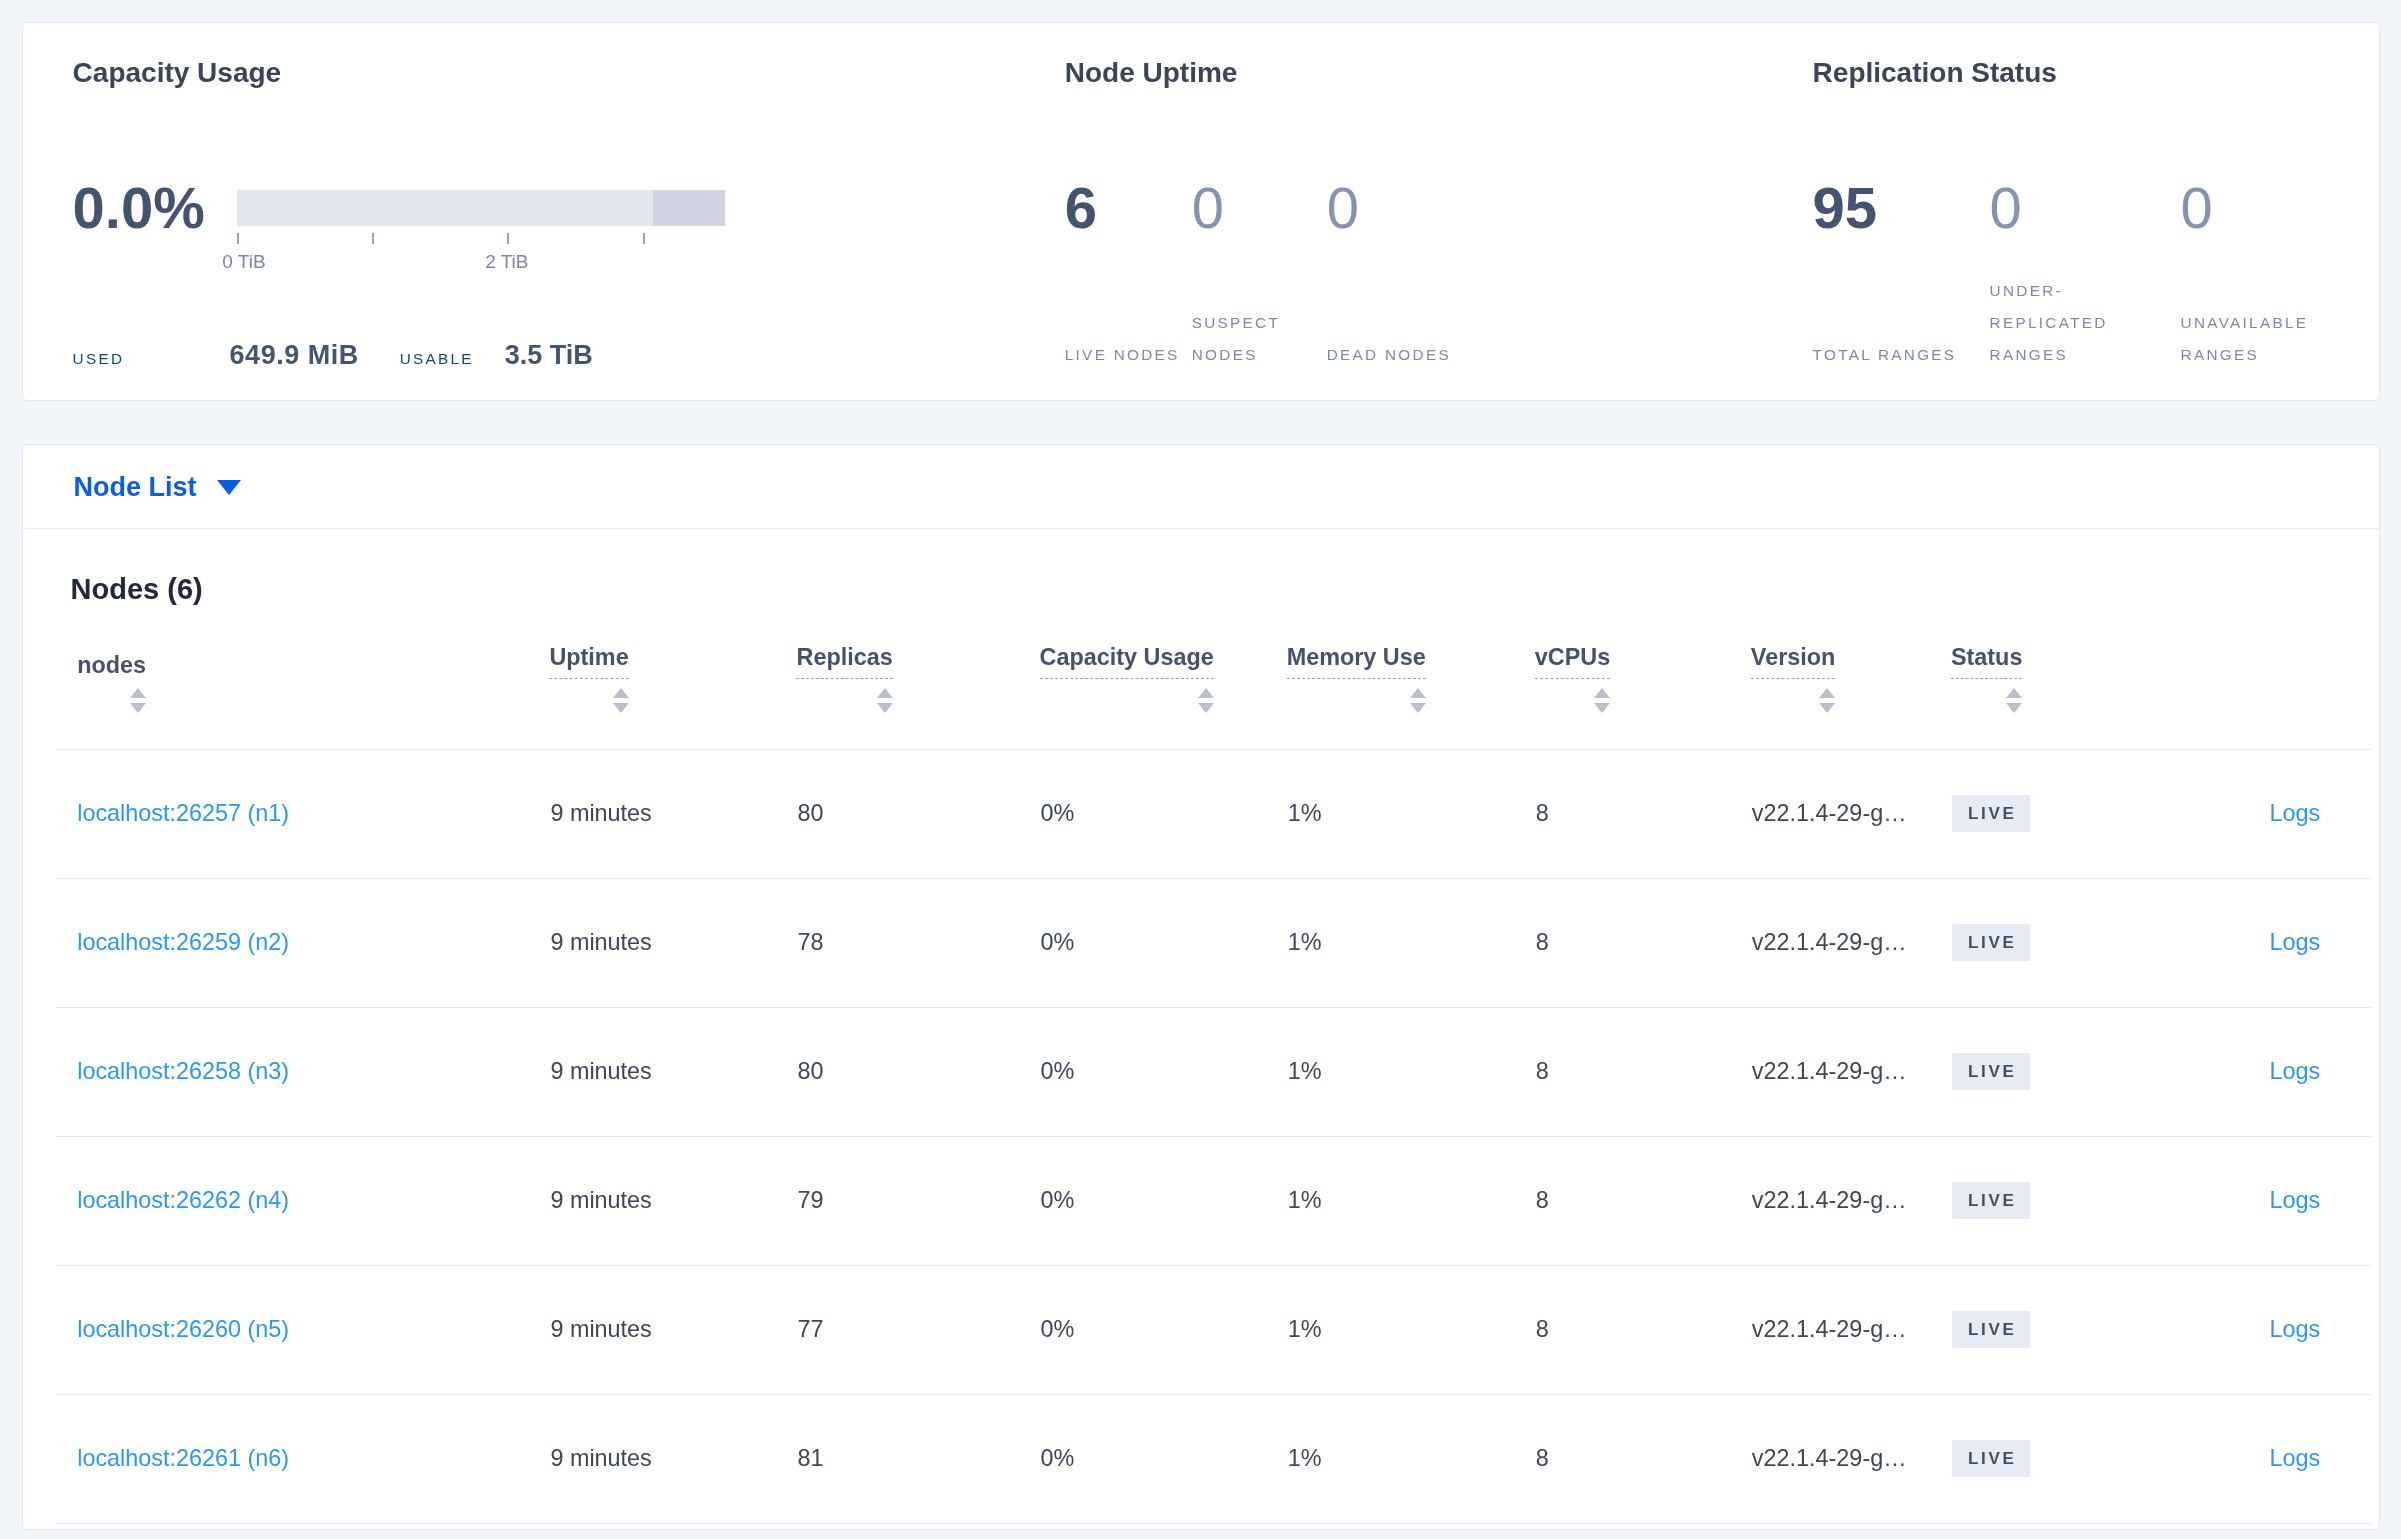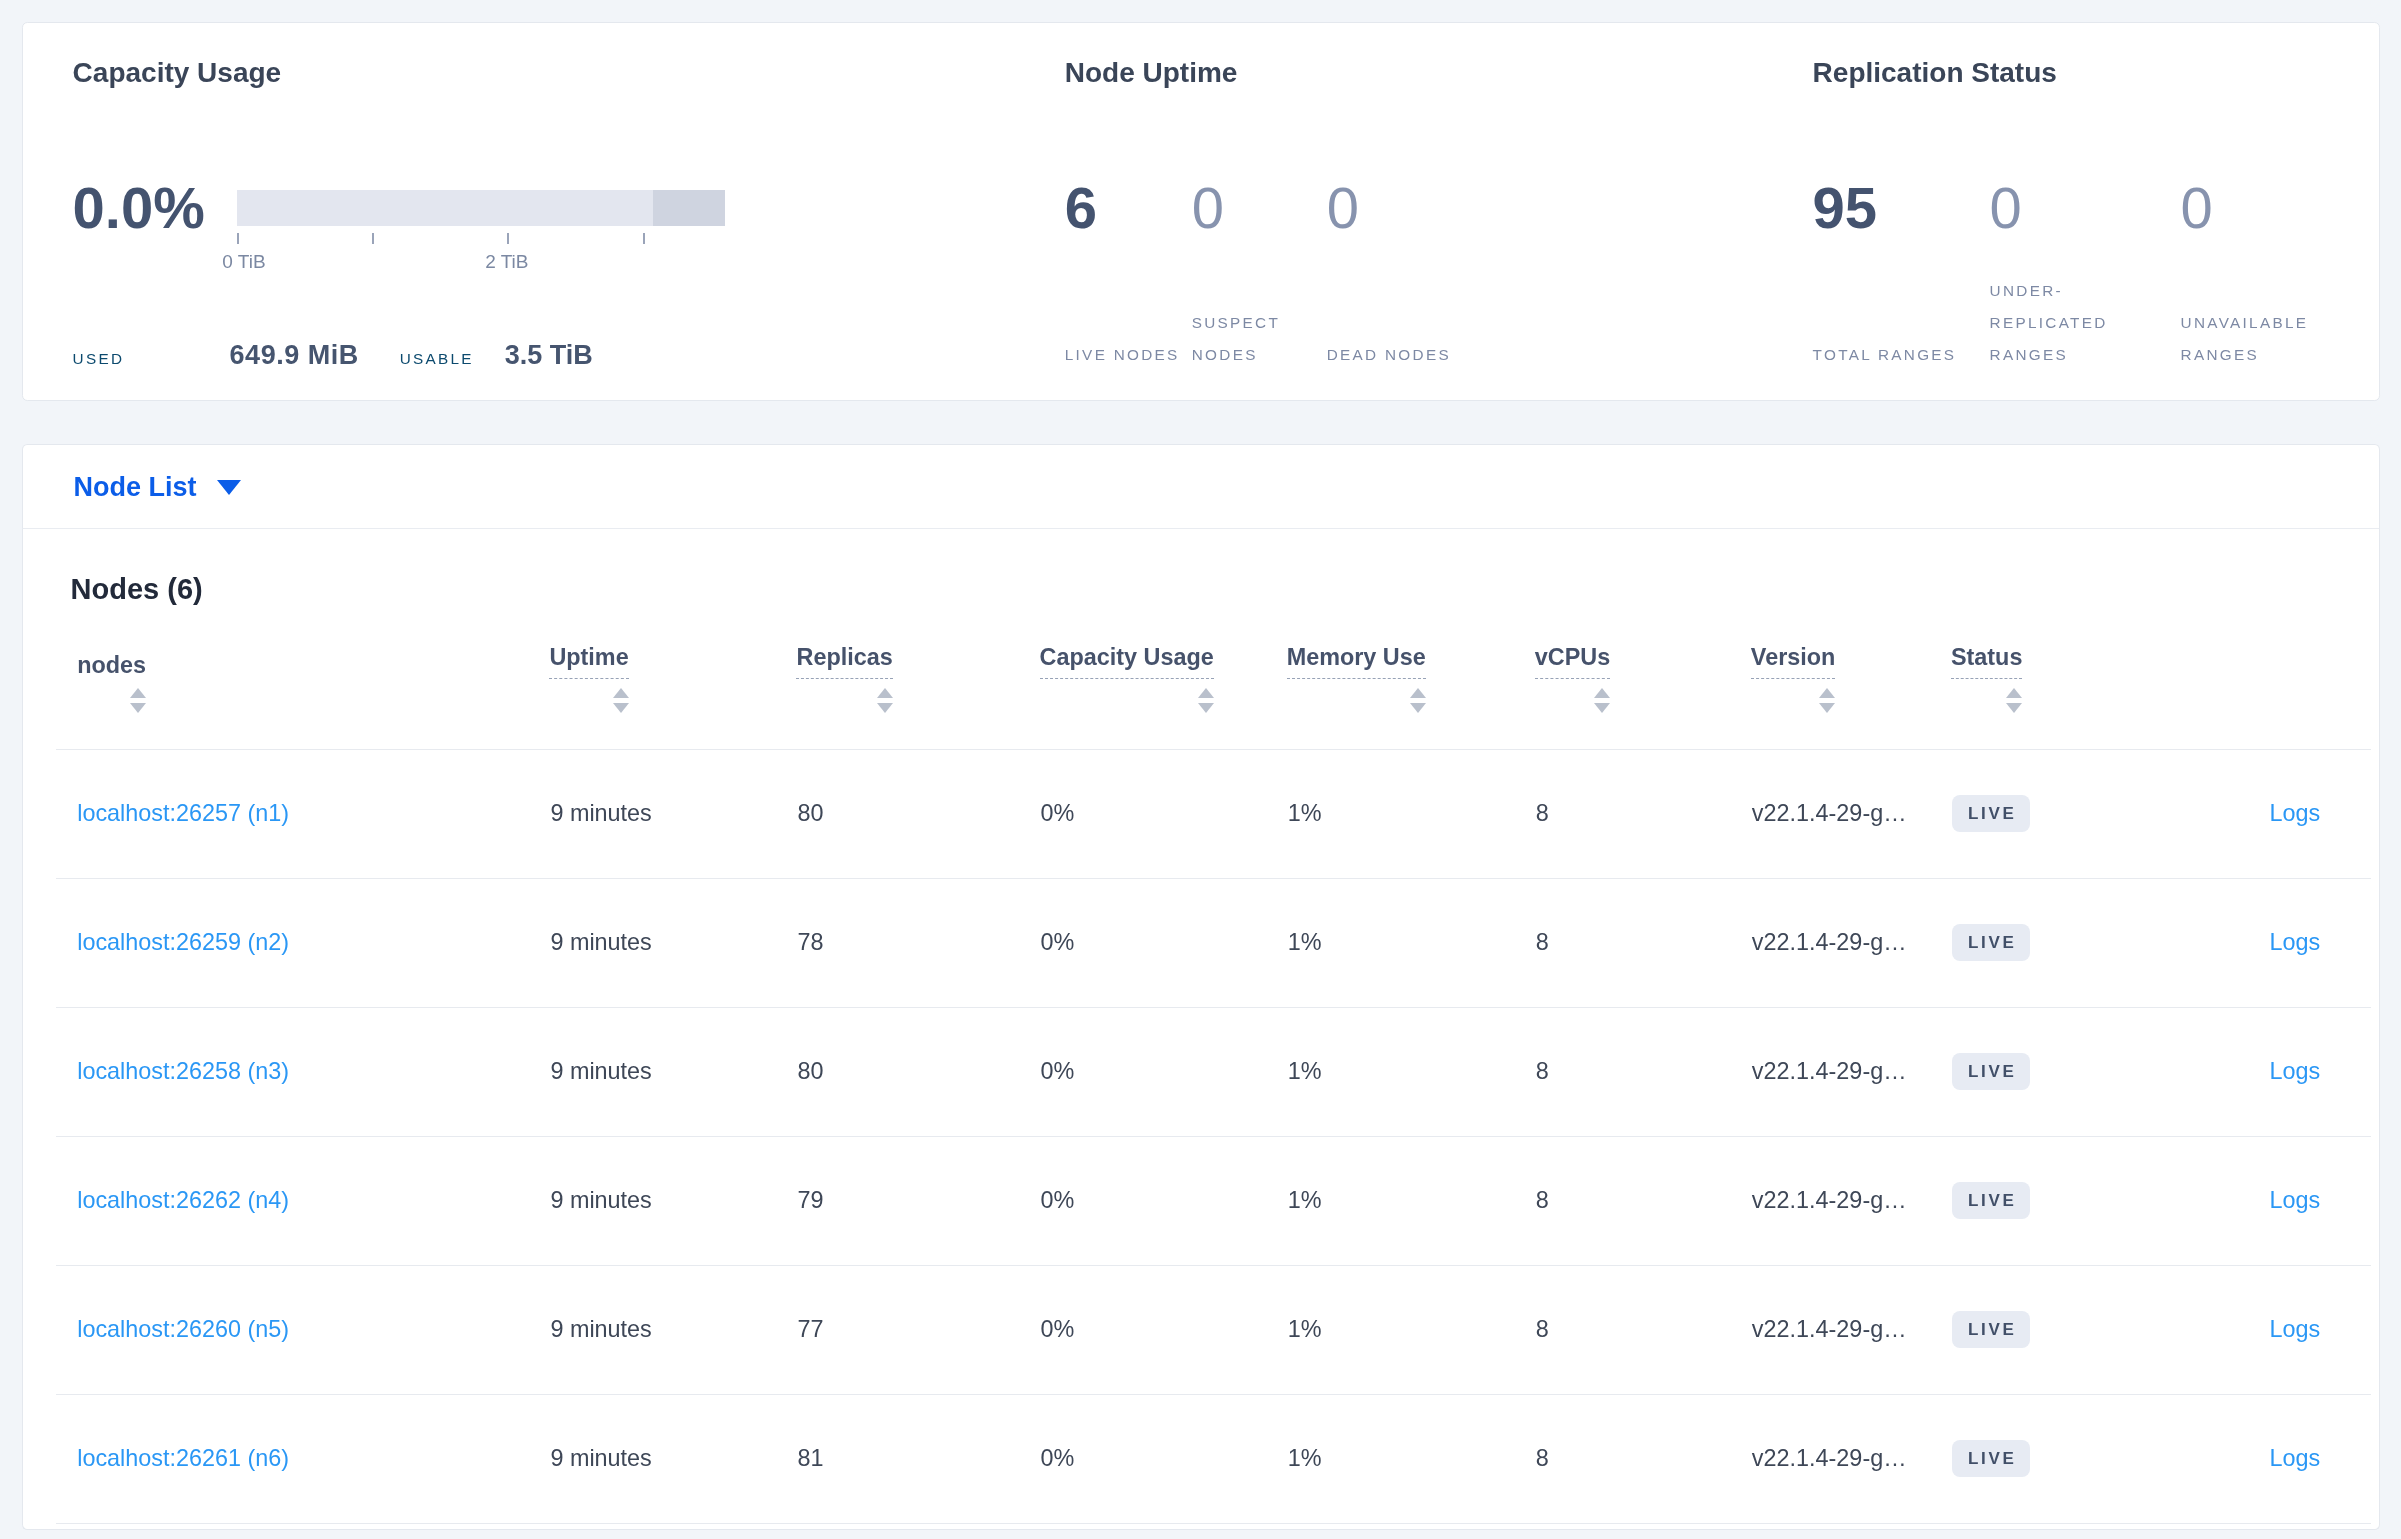--- a/index.html
+++ b/index.html
@@ -57,21 +57,21 @@
   th.c1, td.c1 { padding-left:21px; }
   .th-inner { display:inline-flex; align-items:flex-end; gap:14.4px;flex-direction:column; }
   .th-label { line-height:27px; }
   .th-label.underlined { border-bottom:1.8px dashed #97a2b6; padding-bottom:7.2px; }
   .sort { display:inline-flex; flex-direction:column; gap:4.5px; margin-top:-5.4px; }
   .sort-up   { width:0; height:0; border-left:8px solid transparent; border-right:8px solid transparent; border-bottom:10px solid #b9c0cc; }
   .sort-down { width:0; height:0; border-left:8px solid transparent; border-right:8px solid transparent; border-top:10px solid #b9c0cc; }
   td { height:126px; border-bottom:1.8px solid #e7eaef; font-size:23.4px; color:#3e4757; vertical-align:middle; }
   a.cell-link { color:#2a97f5; text-decoration:none; font-size:23.4px; cursor:pointer; }
   .badge { display:inline-block; background:#e7ebf3; color:#414f68; font-size:17px; font-weight:700;
-           letter-spacing:2.7px; padding:10.8px 13.5px 10px 16px; border-radius:8px; line-height:17px; }
+           letter-spacing:2.7px; padding:10.8px 13.5px 10px 16px; border-radius:1px; line-height:17px; }
   td.logs-cell { text-align:right; padding-right:51px; }
 </style>
 </head>
 <body>
 
 <div class="page">
 
   <div class="card top-card">
 
     <div class="sec-capacity">

